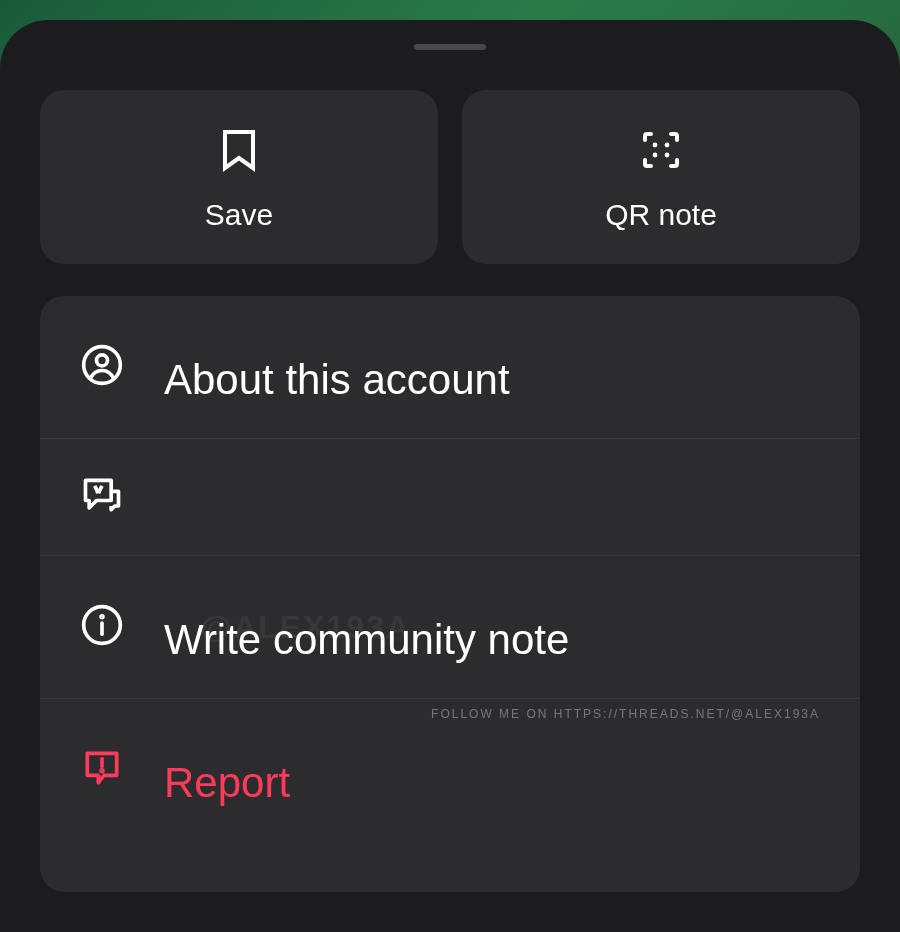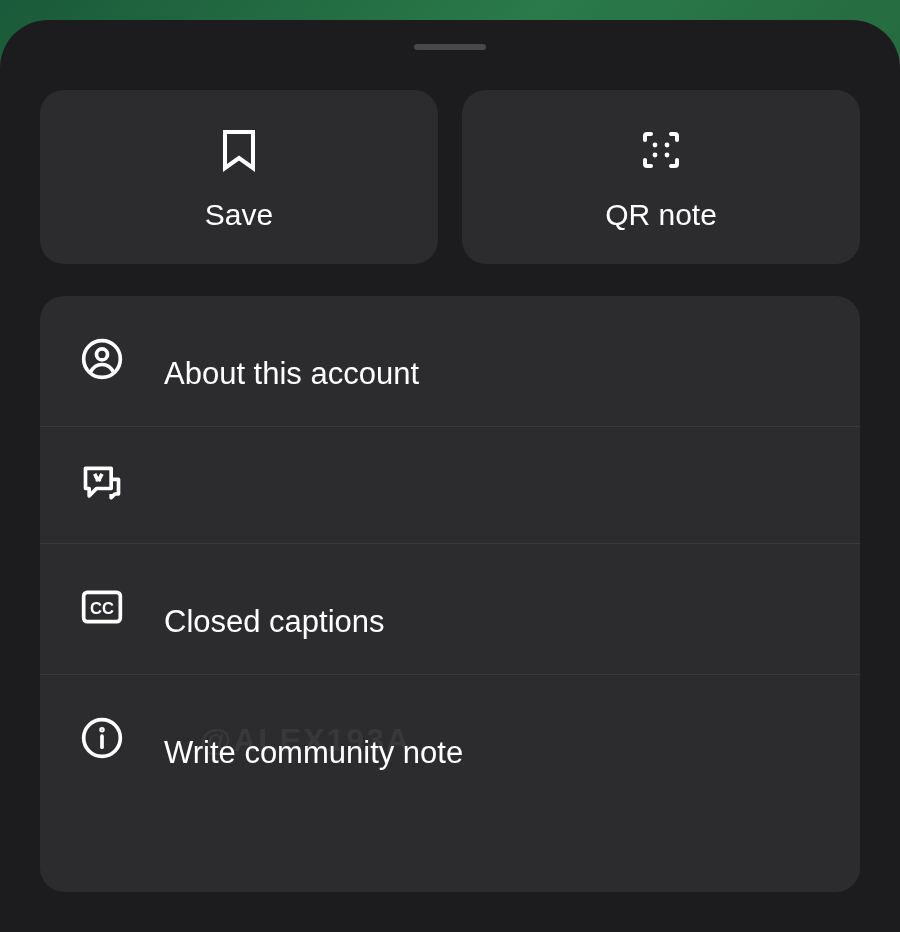--- a/index.html
+++ b/index.html
@@ -64,21 +64,21 @@
       gap: 40px;
       padding: 34px 40px;
       border-bottom: 1px solid #3a3a3c;
       cursor: pointer;
       position: relative;
     }
     .menu-item:last-child { border-bottom: none; }
     .menu-item svg { width: 44px; height: 44px; flex-shrink: 0; }
     .menu-item .label {
       color: #fff;
-      font-size: 31px;
+      font-size: 42px;
       font-weight: 400;
       margin-top: 26px;
     }
     .menu-item.danger .label { color: #ff3b5c; }
     .watermark {
       position: absolute;
       left: 160px;
       top: 50%;
       transform: translateY(-50%);
       color: rgba(255,255,255,0.06);
@@ -143,36 +143,38 @@
     <div class="menu-item">
       <span>
         <svg viewBox="0 0 24 24" fill="none" stroke="#fff" stroke-width="2" stroke-linejoin="round">
           <path d="M3 4h14v11H9l-4 4v-4H3V4z"></path>
           <path d="M8 7l2 4M12 7l-2 4M8.5 10h3"></path>
           <path d="M17 10h4v8h-2l-2 2v-2"></path>
         </svg>
       </span>
     </div>
 
-    <div class="menu-item">
-      <span>
-        <svg viewBox="0 0 24 24" fill="none" stroke="#fff" stroke-width="2">
-          <rect x="2" y="4" width="20" height="16" rx="2"></rect>
-          <text x="12" y="16" text-anchor="middle" fill="#fff" stroke="none" font-size="9" font-weight="700" font-family="sans-serif">CC</text>
-        </svg>
-      </span>
-      <span class="label">Closed captions</span>
-    </div>
 
     <div class="menu-item">
       <span class="watermark">@ALEX193A</span>
       <span>
         <svg viewBox="0 0 24 24" fill="none" stroke="#fff" stroke-width="2" stroke-linecap="round">
           <circle cx="12" cy="12" r="10"></circle>
           <line x1="12" y1="11" x2="12" y2="17"></line>
           <circle cx="12" cy="7.5" r="0.5" fill="#fff"></circle>
         </svg>
       </span>
       <span class="label">Write community note</span>
     </div>
 
+    <div class="menu-item danger">
+      <span class="follow-text">FOLLOW ME ON HTTPS://THREADS.NET/@ALEX193A</span>
+      <span>
+        <svg viewBox="0 0 24 24" fill="none" stroke="#ff3b5c" stroke-width="2" stroke-linecap="round" stroke-linejoin="round">
+          <path d="M4 4h16v12H13l-3 4v-4H4V4z"></path>
+          <line x1="12" y1="7" x2="12" y2="11"></line>
+          <circle cx="12" cy="13.5" r="0.5" fill="#ff3b5c"></circle>
+        </svg>
+      </span>
+      <span class="label">Report</span>
+    </div>
   </div>
 </div>
 
 </body></html>

